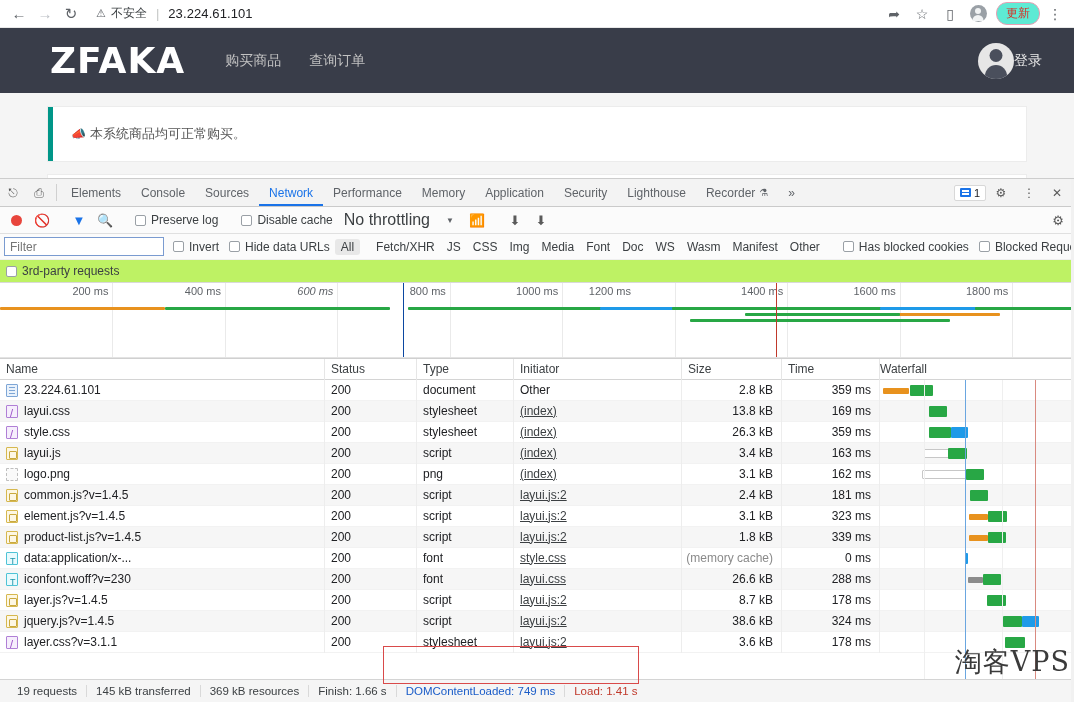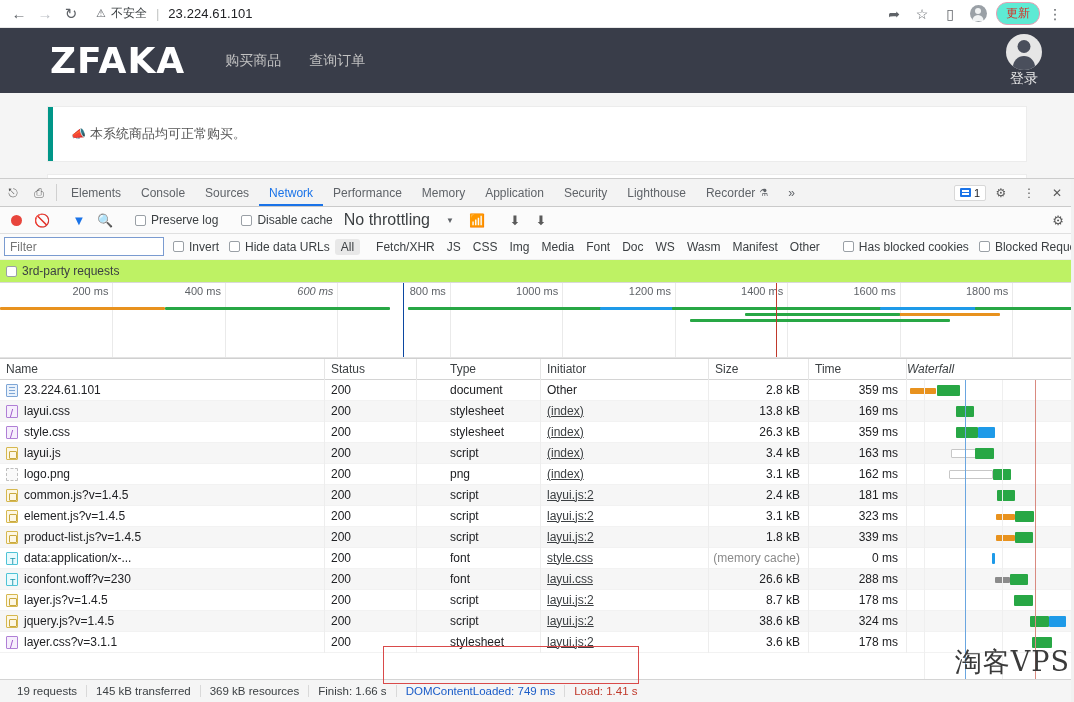--- a/index.html
+++ b/index.html
@@ -106,21 +106,21 @@
     font-size: 36px;
     letter-spacing: 1px;
     color: #ffffff;
     margin-right: 40px;
   }
   .zf-nav {
     display: flex; gap: 28px; font-size: 14px; color: #c2c2c2;
   }
   #zfaka-right {
     margin-left: auto;
-    display: flex; align-items: center;  flex-direction: column;
+    display: flex; align-items: center; 
   }
   #zf-avatar {
     width: 36px; height: 36px; border-radius: 50%;
     background: #e6e6e6; position: relative; overflow: hidden;
   }
   #zf-avatar::after {
     content:""; position:absolute; left:50%; top:6px;
     transform:translateX(-50%);
     width:13px; height:13px; border-radius:50%; background:#4a4f5c;
   }
@@ -342,25 +342,25 @@
   .nrow.odd { background: #f6f6f6; }
   .cell {
     padding-left: 6px;
     height: 21px; line-height: 21px;
     border-right: 1px solid #ededed;
     overflow: hidden; white-space: nowrap; text-overflow: ellipsis;
   }
   .cell.num { text-align: right; padding-right: 8px; padding-left: 0; }
   .c-name { width: 325px; display:flex; align-items:center; gap:6px; }
   .c-status { width: 92px; }
-  .c-type { width: 97px; margin-left: 27px; }
+  .c-type { width: 97px; }
   .c-init { width: 168px; }
   .c-size { width: 100px; }
   .c-time { width: 98px; }
-  .c-wf { flex: 1 1 auto; position: relative; border-right: none; padding-left:0;font-style:italic;}
+  .c-wf { flex: 1 1 auto; position: relative; border-right: none; padding-left:0;}
   .init-link { color: #3c4043; text-decoration: underline; }
   .size-cache { color: #8a8a8a; }
 
   
   .ficon {
     width: 12px; height: 13px; border-radius: 1px;
     flex: 0 0 auto; position: relative;
     border: 1px solid #9aa0a6; background: #fff;
   }
   .ficon.doc { border-color:#7ea6d6; background:#eaf2fb; }
@@ -596,21 +596,21 @@
         <div class="ov-tick-label" style="left: 112.461px;">200 ms</div>
         <div class="ov-tick" style="left: 224.921px;"></div>
         <div class="ov-tick-label" style="left: 224.921px;">400 ms</div>
         <div class="ov-tick" style="left: 337.382px;"></div>
         <div class="ov-tick-label" style="left: 337.382px; font-style: italic;">600 ms</div>
         <div class="ov-tick" style="left: 449.843px;"></div>
         <div class="ov-tick-label" style="left: 449.843px;">800 ms</div>
         <div class="ov-tick" style="left: 562.304px;"></div>
         <div class="ov-tick-label" style="left: 562.304px;">1000 ms</div>
         <div class="ov-tick" style="left: 674.764px;"></div>
-        <div class="ov-tick-label" style="left: 675px;">1200 ms</div>
+        <div class="ov-tick-label" style="left: 635px;">1200 ms</div>
         <div class="ov-tick" style="left: 787.225px;"></div>
         <div class="ov-tick-label" style="left: 787.225px;">1400 ms</div>
         <div class="ov-tick" style="left: 899.686px;"></div>
         <div class="ov-tick-label" style="left: 899.686px;">1600 ms</div>
         <div class="ov-tick" style="left: 1012.15px;"></div>
         <div class="ov-tick-label" style="left: 1012.15px;">1800 ms</div>
       </div>
     <div id="ov-band">
         <div class="ovline" style="left: 0px; width: 165px; top: 0px; background: rgb(232, 146, 30);"></div>
         <div class="ovline" style="left: 165px; width: 225px; top: 0px; background: rgb(40, 167, 69);"></div>

